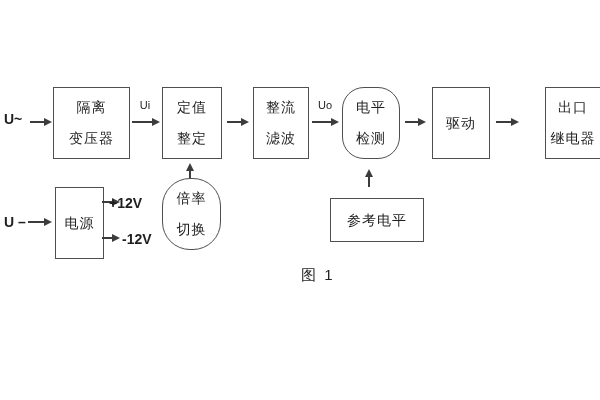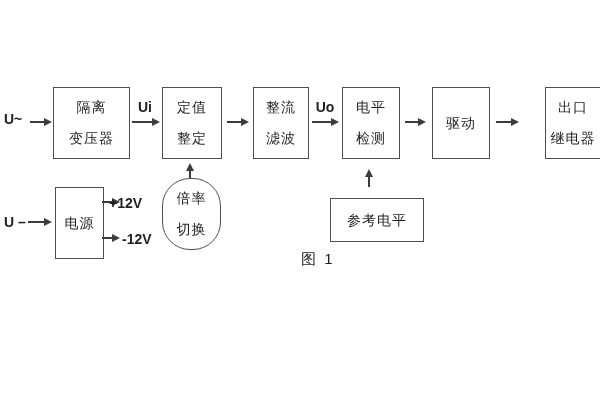--- a/index.html
+++ b/index.html
@@ -9,21 +9,21 @@
     color:#1f1f1f; overflow:hidden;
   }
   .box {
     position:absolute; border:1px solid #4f4f4f; background:#ffffff;
     display:flex; flex-direction:column; align-items:center; justify-content:center;
     font-size:14px; letter-spacing:1px; text-align:center;
   }
   .box span { line-height:31px; white-space:nowrap; }
   .box.small span { line-height:18px; }
   .lbl { position:absolute; white-space:nowrap; font-size:14px; font-weight:bold; }
-  .sig { position:absolute; white-space:nowrap; font-size:14px; font-weight:bold; text-align:center; }
+  .sig { position:absolute; white-space:nowrap; font-size:11px; font-weight:normal; text-align:center; }
   .cap { position:absolute; font-size:15px; letter-spacing:2px; }
   .arr-r { position:absolute; height:2px; background:#3c3c3c; }
   .arr-r::after {
     content:""; position:absolute; right:-8px; top:-3px;
     border-left:8px solid #3c3c3c; border-top:4px solid transparent; border-bottom:4px solid transparent;
   }
   .arr-u { position:absolute; width:2px; background:#3c3c3c; }
   .arr-u::after {
     content:""; position:absolute; top:-8px; left:-3px;
     border-bottom:8px solid #3c3c3c; border-left:4px solid transparent; border-right:4px solid transparent;
@@ -53,21 +53,21 @@
   <div class="arr-r" style="left:227px;top:121px;width:14px;"></div>
 
   <div class="box" style="left:253px;top:87px;width:54px;height:70px;">
     <span>整流</span>
     <span>滤波</span>
   </div>
 
   <div class="sig" style="left:311px;top:99px;width:28px;">Uo</div>
   <div class="arr-r" style="left:312px;top:121px;width:19px;"></div>
 
-  <div class="box" style="left:342px;top:87px;width:56px;height:70px;">
+  <div class="box" style="left:342px;top:87px;width:56px;height:70px;border-radius:22px;">
     <span>电平</span>
     <span>检测</span>
   </div>
 
   <div class="arr-r" style="left:405px;top:121px;width:13px;"></div>
 
   <div class="box" style="left:432px;top:87px;width:56px;height:70px;align-items:center;">
     <span>驱动</span>
   </div>
 
@@ -98,15 +98,15 @@
 
   <div class="box" style="left:162px;top:178px;width:57px;height:70px;border-radius:28px;">
     <span>倍率</span>
     <span>切换</span>
   </div>
 
   <div class="box small" style="left:330px;top:198px;width:92px;height:42px;">
     <span>参考电平</span>
   </div>
 
-  <div class="cap" style="left:301px;top:250px;">图 1</div>
+  <div class="cap" style="left:301px;top:266px;">图 1</div>
 
 </div>
 
 </body></html>

